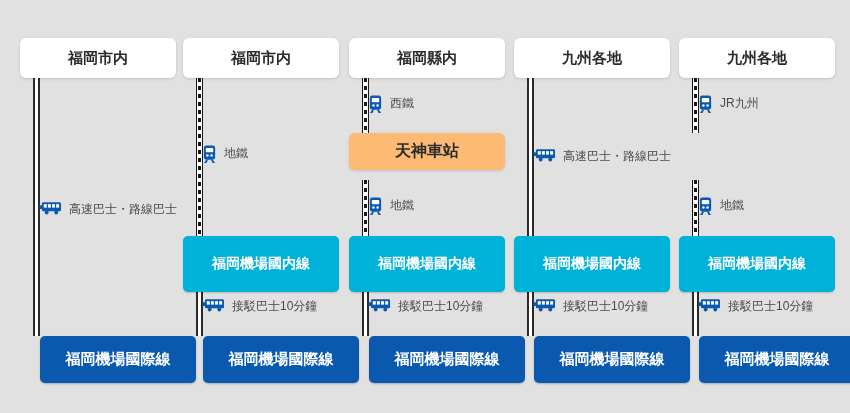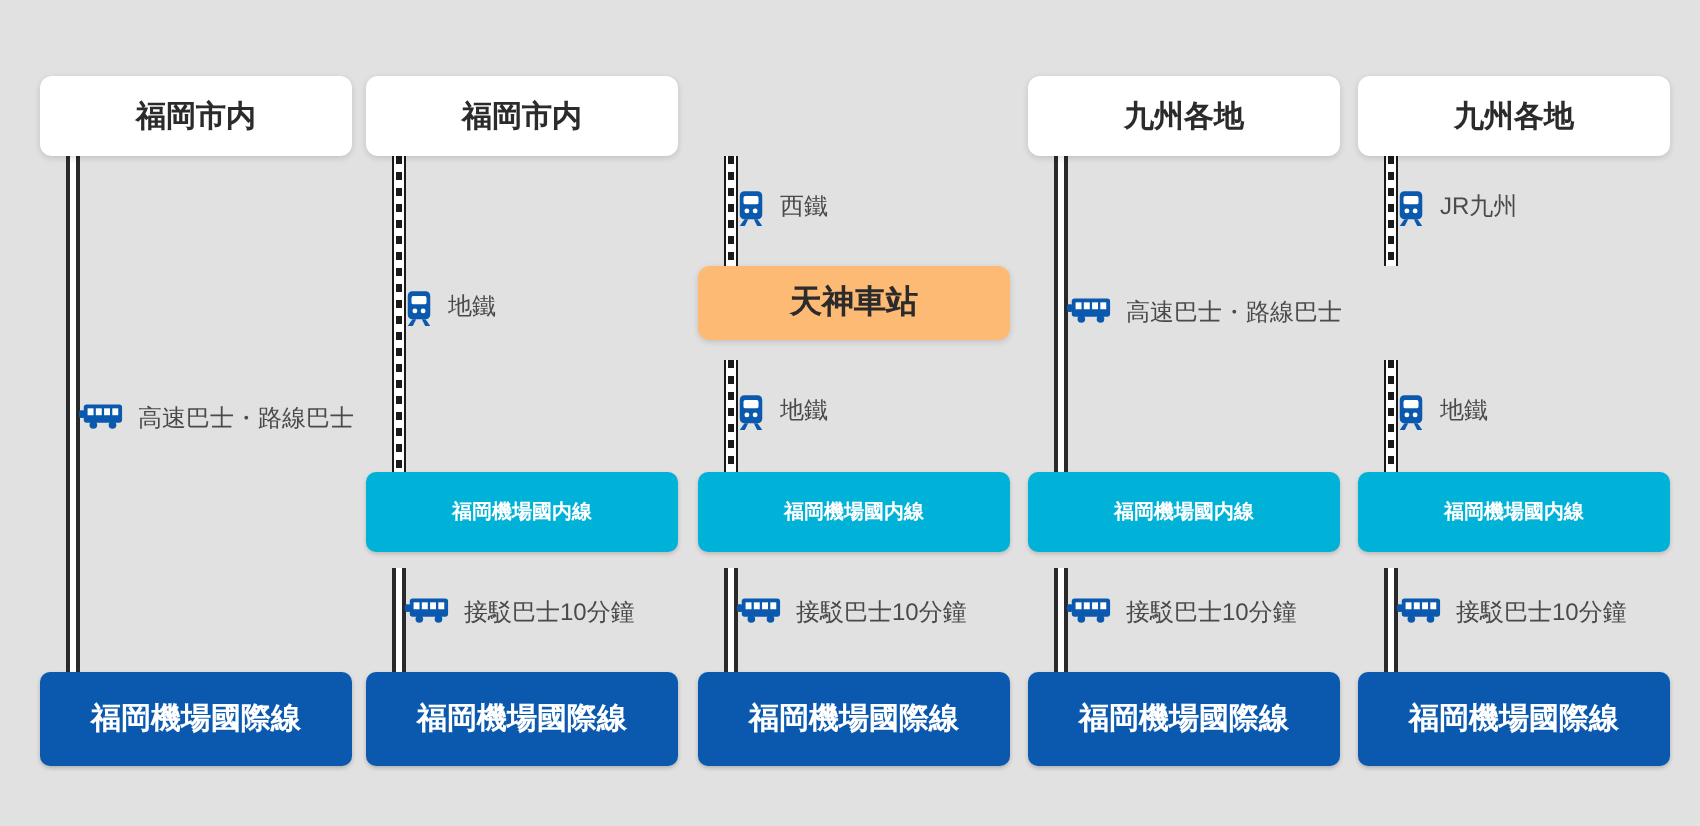--- a/index.html
+++ b/index.html
@@ -8,22 +8,22 @@
     position:relative;width:850px;height:413px;background:var(--bg,#e1e1e1);
     font-family:"Liberation Sans","DejaVu Sans",sans-serif;overflow:hidden;
   }
   .col{position:absolute;top:38px;width:156px;height:345px;}
   .box{
     position:absolute;left:0;width:156px;display:flex;align-items:center;justify-content:center;
     border-radius:6px;font-weight:bold;box-sizing:border-box;text-align:right;
   }
   .origin{top:0;height:40px;background:#ffffff;color:#2b2b2b;font-size:15px;box-shadow:0 1px 3px rgba(0,0,0,.14);}
   .station{top:95px;height:37px;background:#fdba74;color:#2b2b2b;font-size:16px;box-shadow:0 1px 3px rgba(0,0,0,.14);}
-  .domestic{top:198px;height:40px;background:var(--domestic,#00b1d8);color:#fff;font-size:10px;border-radius:5px;box-shadow:0 1px 2px rgba(0,0,0,.18);}
-  .intl{top:298px;height:47px;background:var(--intl,#0a59ae);color:#fff;font-size:15px;border-radius:5px;box-shadow:0 1px 2px rgba(0,0,0,.22);}
+  .domestic{top:198px;height:56px;background:var(--domestic,#00b1d8);color:#fff;font-size:14px;border-radius:5px;box-shadow:0 1px 2px rgba(0,0,0,.18);}
+  .intl{top:298px;height:47px;background:var(--intl,#0a59ae);color:#fff;font-size:15px;border-radius:5px;box-shadow:0 1px 2px rgba(0,0,0,.22);margin-left:20px;}
   .line{position:absolute;left:13px;width:7px;box-sizing:border-box;}
   .rail{
     border-left:1px solid #1a1a1a;border-right:1px solid #1a1a1a;
     background-color:#ffffff;
     background-image:repeating-linear-gradient(to bottom,#1a1a1a 0 4px,#ffffff 4px 8px);
     background-size:3px 100%;background-position:center top;background-repeat:no-repeat;
   }
   .road{border-left:2px solid #2a2a2a;border-right:2px solid #2a2a2a;background:#ffffff;}
   .leg{position:absolute;left:19px;height:20px;display:flex;align-items:flex-start;gap:7px;white-space:nowrap;}
   .leg-label{font-size:12px;color:#4a4a4a;}
@@ -86,20 +86,21 @@
         </svg>
       <span class="leg-label">接駁巴士10分鐘</span>
     </div>
     <div class="box intl">福岡機場國際線</div>
   </div>
 
   <div class="col" style="left:349px">
     <div class="line rail" style="top:40px;height:55px"></div>
     <div class="line rail" style="top:142px;height:56px"></div>
     <div class="line road" style="top:246px;height:52px"></div>
+    <div class="box origin">福岡縣内</div>
     <div class="leg" style="top:57px">
       <svg class="icon" width="15" height="19" viewBox="0 0 16 20">
           <use href="#ic-train"></use>
         </svg>
       <span class="leg-label">西鐵</span>
     </div>
     <div class="box station">天神車站</div>
     <div class="leg" style="top:159px">
       <svg class="icon" width="15" height="19" viewBox="0 0 16 20">
           <use href="#ic-train"></use>

